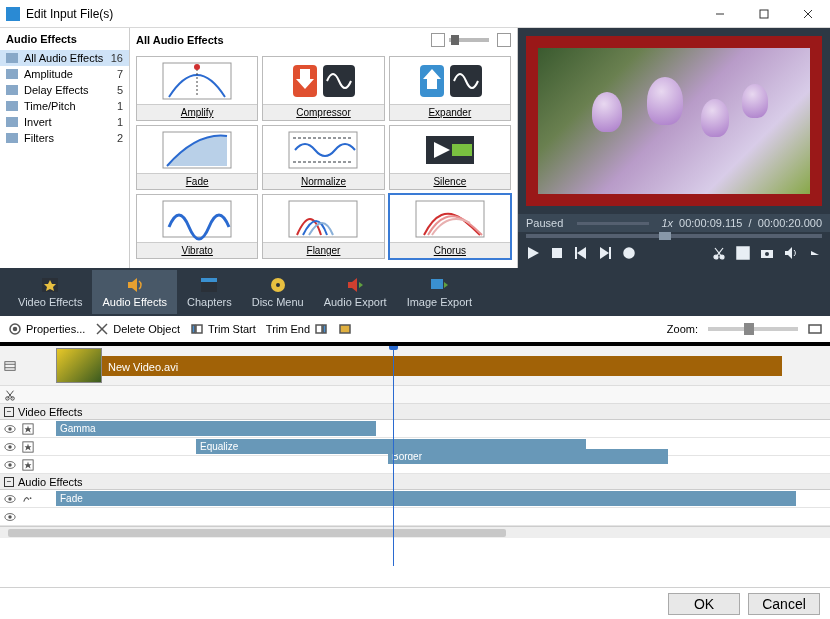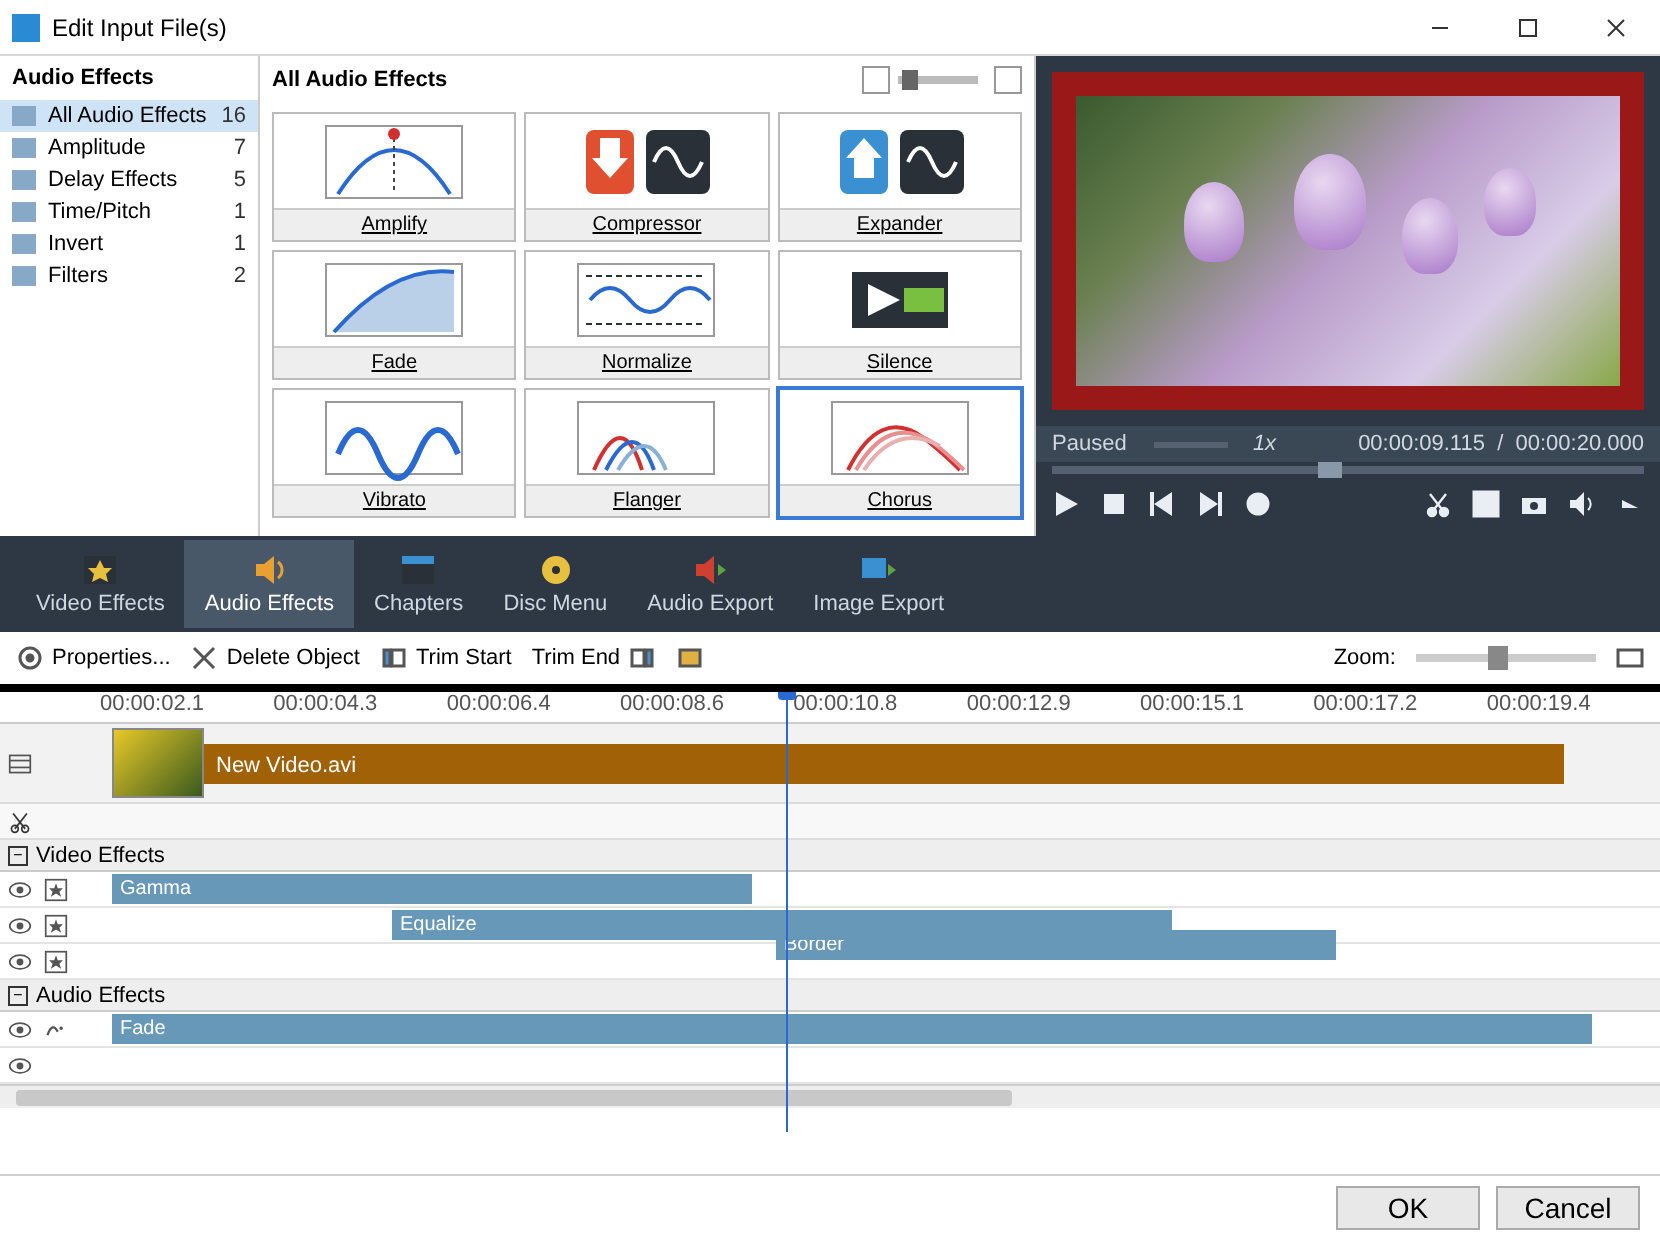--- a/index.html
+++ b/index.html
@@ -36,21 +36,21 @@
 .eff-label { text-align: center; padding: 2px 0; background: #eee; font-size: 10px; }
 
 .preview { width: 312px; background: #2d3844; display: flex; flex-direction: column; }
 .preview-canvas { flex: 1; background: #9a1818; margin: 8px; position: relative; display: flex; align-items: center; justify-content: center; }
 .preview-img { width: 92%; height: 86%; background: linear-gradient(135deg,#3a5a2f 0%,#6a8050 25%,#b89bc8 50%,#d8cce8 75%,#88a848 100%); position: relative; }
 .preview-img .flower { position: absolute; border-radius: 50% 50% 40% 40%; background: radial-gradient(circle at 40% 30%, #e8d8f0, #a878c8); }
 .status-row { display: flex; align-items: center; padding: 3px 8px; color: #cfd8e0; font-size: 10px; background: #3a4856; }
 .status-row .st-label { margin-right: 8px; }
 .status-row .seek { flex: 1; height: 3px; background: #556070; margin: 0 6px; }
 .status-row .speed { margin: 0 6px; font-style: italic; }
-.status-row .time { color: #cfd8e0; margin-left: 35px; }
+.status-row .time { color: #cfd8e0; }
 .seekbar { height: 10px; padding: 2px 8px; }
 .seekbar .track { height: 4px; background: #556070; position: relative; }
 .seekbar .track::after { content:''; position:absolute; width:12px; height:8px; background:#8898a8; top:-2px; left:45%; }
 .ctl-row { display: flex; align-items: center; padding: 4px 8px 6px; gap: 10px; }
 .ctl-row .pbtn { color: #e8eef4; cursor: pointer; }
 .ctl-row .spacer { flex: 1; }
 .ctl-row svg { width: 14px; height: 14px; fill: #e8eef4; }
 
 .tabbar { height: 48px; background: #2d3844; display: flex; align-items: center; padding: 0 8px; }
 .tab { display: flex; flex-direction: column; align-items: center; justify-content: center; padding: 4px 10px; color: #cfd8e0; font-size: 10px; height: 44px; cursor: pointer; gap: 2px; }
@@ -412,31 +412,20 @@
   <span>Zoom:</span>
   <div class="zoom-slider"></div>
   <span class="tbtn">
       <svg viewBox="0 0 14 14">
         <rect x="1" y="3" width="12" height="8"></rect>
       </svg>
     </span>
 </div>
 
 <div class="timeline">
-  <div class="ruler" id="ruler">
-      <span class="tick" style="left: 50px;">00:00:02.1</span>
-      <span class="tick" style="left: 136.667px;">00:00:04.3</span>
-      <span class="tick" style="left: 223.333px;">00:00:06.4</span>
-      <span class="tick" style="left: 310px;">00:00:08.6</span>
-      <span class="tick" style="left: 396.667px;">00:00:10.8</span>
-      <span class="tick" style="left: 483.333px;">00:00:12.9</span>
-      <span class="tick" style="left: 570px;">00:00:15.1</span>
-      <span class="tick" style="left: 656.667px;">00:00:17.2</span>
-      <span class="tick" style="left: 743.333px;">00:00:19.4</span>
-    </div>
   <div class="playhead"></div>
 
   <div class="track video-track">
     <div class="track-head">
         <svg viewBox="0 0 14 14">
           <rect x="1" y="2" width="12" height="10" fill="none" stroke="#555"></rect>
           <line x1="1" y1="5" x2="13" y2="5" stroke="#555"></line>
           <line x1="1" y1="9" x2="13" y2="9" stroke="#555"></line>
         </svg>
       </div>

